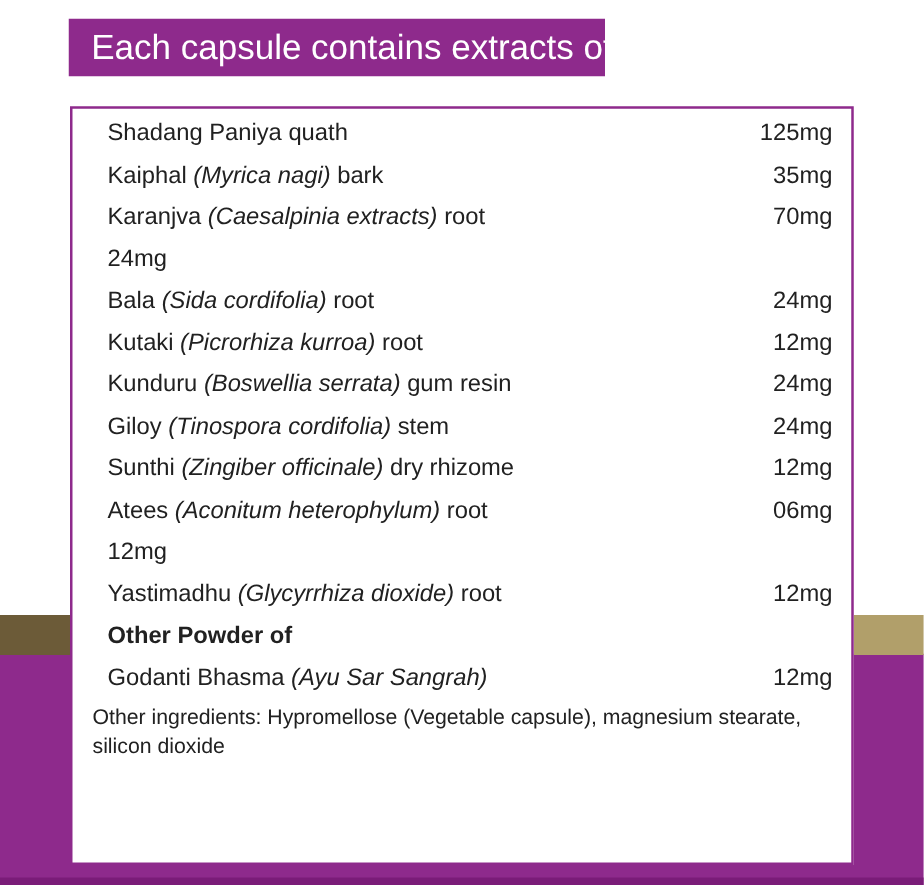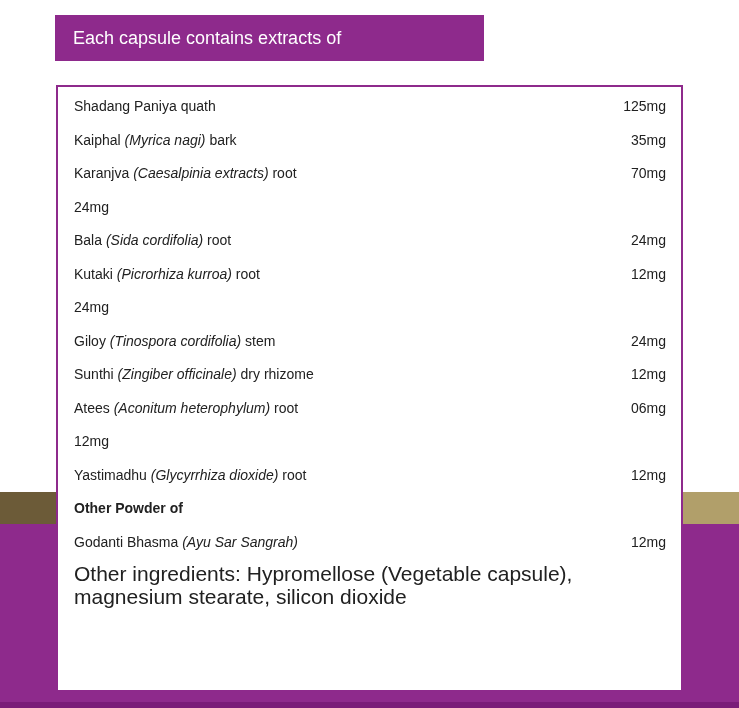--- a/index.html
+++ b/index.html
@@ -35,21 +35,21 @@
     z-index: 2;
   }
   .stripe-left  { left: 0;     width: 57px; background: #6c5b38; }
   .stripe-right { left: 683px; width: 56px; background: #b19f6a; }
   .header-band {
     position: absolute;
     left: 55px; top: 15px;
     width: 429px; height: 46px;
     background: #8e2a8c;
     color: #ffffff;
-    font-size: 18px;
+    font-size: 28px;
     line-height: 46px;
     padding-left: 18px;
     box-sizing: border-box;
     z-index: 3;
     white-space: nowrap;
   }
   .card {
     position: absolute;
     left: 56px; top: 85px;
     width: 627px; height: 607px;
@@ -57,30 +57,31 @@
     border: 2px solid #8e2a8c;
     box-sizing: border-box;
     z-index: 3;
     padding: 3px 15px 0 16px;
     color: #212121;
   }
   .row {
     display: flex;
     justify-content: space-between;
     align-items: baseline;
-    font-size: 14px;
+    font-size: 19px;
     line-height: 33.5px;
     white-space: nowrap;
+    margin-left: 12px;
   }
   .row .name em { }
   .row.section .name { font-weight: bold; }
   .row .amount { }
   .note {
     margin-top: 3px;
-    font-size: 21px;
+    font-size: 17px;
     line-height: 23px;
     color: #212121;
   }
 </style>
 </head>
 <body>
 
 <div class="page">
 
   <div class="purple-bg"></div>
@@ -111,20 +112,21 @@
         </div>
         <div class="row">
           <span class="name">Bala <em>(Sida cordifolia)</em> root</span>
           <span class="amount">24mg</span>
         </div>
         <div class="row">
           <span class="name">Kutaki <em>(Picrorhiza kurroa)</em> root</span>
           <span class="amount">12mg</span>
         </div>
         <div class="row">
+          <span class="name">Kunduru <em>(Boswellia serrata)</em> gum resin</span>
           <span class="amount">24mg</span>
         </div>
         <div class="row">
           <span class="name">Giloy <em>(Tinospora cordifolia)</em> stem</span>
           <span class="amount">24mg</span>
         </div>
         <div class="row">
           <span class="name">Sunthi <em>(Zingiber officinale)</em> dry rhizome</span>
           <span class="amount">12mg</span>
         </div>

